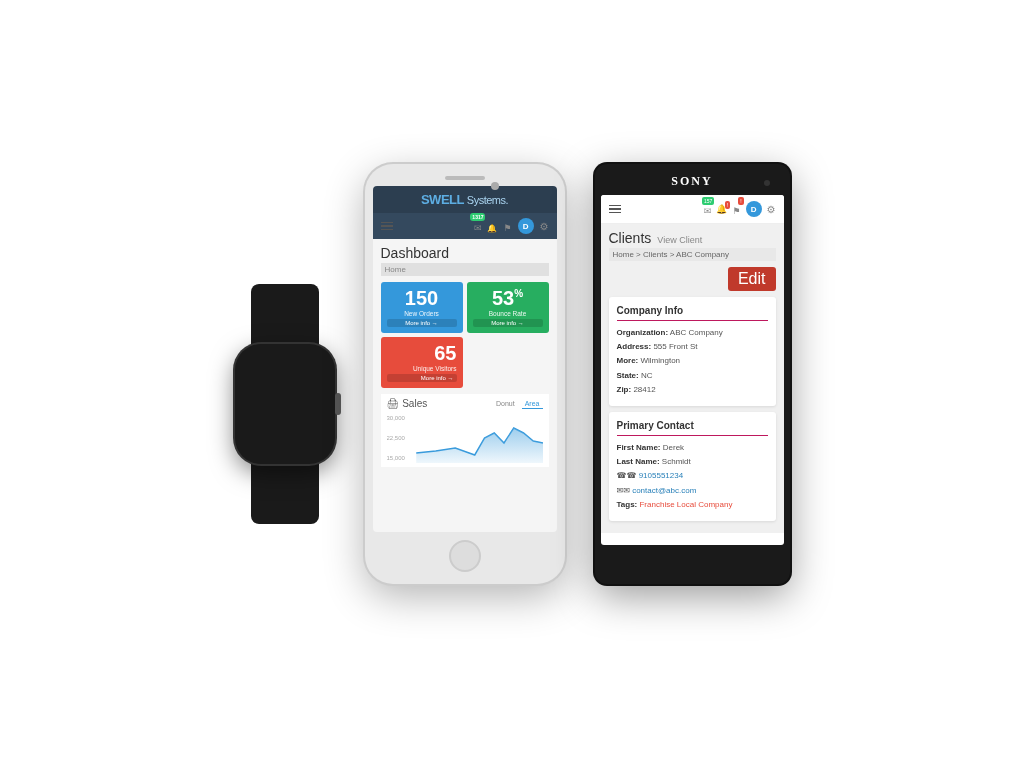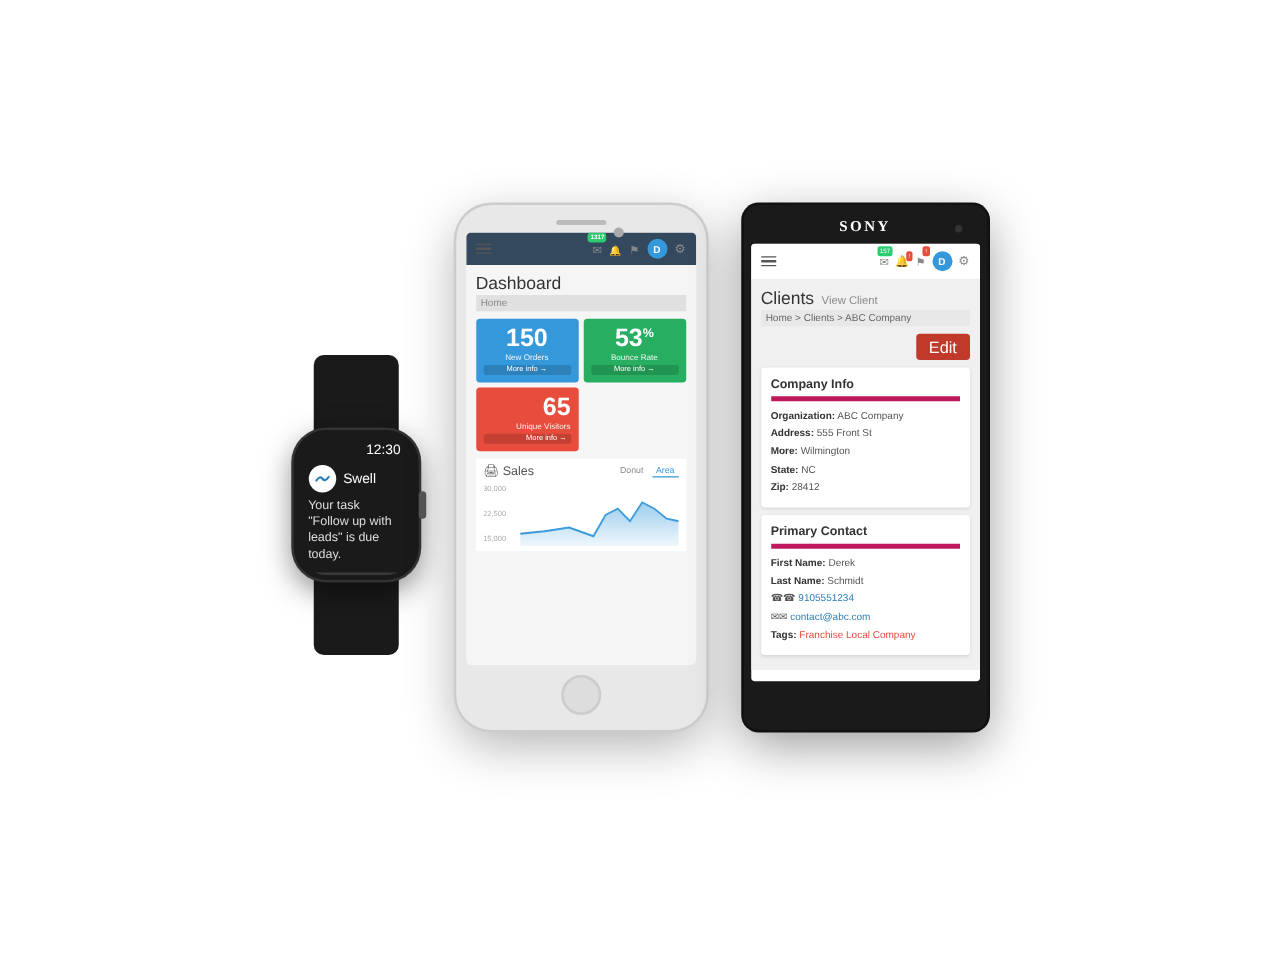--- a/index.html
+++ b/index.html
@@ -484,40 +484,40 @@
       margin-bottom: 6px;
     }
 
     .sony-edit-btn {
       float: right;
       background: #c0392b;
       color: white;
       border: none;
       padding: 3px 10px;
       border-radius: 3px;
-      font-size: 13px;
+      font-size: 16px;
       cursor: pointer;
       margin-bottom: 6px;
     }
 
     .sony-card {
       background: white;
       border-radius: 3px;
       padding: 8px;
       margin-bottom: 6px;
       box-shadow: 0 1px 3px rgba(0,0,0,0.1);
     }
 
     .sony-card-title {
       font-size: 10px;
       font-weight: 600;
       color: #333;
       margin-bottom: 6px;
       padding-bottom: 4px;
-      border-bottom: 4px solid #be185d;
+      border-bottom: 1px solid #be185d;
     }
 
     .sony-field {
       font-size: 8px;
       color: #555;
       margin-bottom: 3px;
       line-height: 1.4;
     }
 
     .sony-field strong {
@@ -574,45 +574,36 @@
   </style>
 </head>
 <body>
 
 <div class="scene">
 
   <div class="watch-container">
     <div class="watch-band-top"></div>
     <div class="watch-body">
       <div class="watch-crown"></div>
-      <div class="watch-screen">
-        <div class="watch-time">12:30</div>
-        <div class="watch-notification">
-          <div class="watch-app-row">
-            <div class="watch-app-icon">
-              <svg viewBox="0 0 20 20" fill="none">
-                <path d="M3 12 Q7 6 10 10 Q13 14 17 8" stroke="#2980b9" stroke-width="2.5" stroke-linecap="round" fill="none"></path>
-              </svg>
-            </div>
-            <span class="watch-app-name">Swell</span>
-          </div>
-          <div class="watch-message">Your task "Follow up with leads" is due today.</div>
-          <button class="watch-dismiss">Dismiss</button>
-        </div>
-      </div>
     </div>
     <div class="watch-band-bottom"></div>
   </div>
 
   <div class="iphone-container">
     <div class="iphone-body">
       <div class="iphone-speaker"></div>
       <div class="iphone-camera"></div>
       <div class="iphone-screen">
 
+        <div class="iphone-header">
+          <div class="iphone-logo">
+            <span>SWELL</span>
+            <span style="color:#aad4f0;font-weight:300;font-size:11px;">Systems.</span>
+          </div>
+        </div>
 
         <div class="iphone-nav">
           <div class="hamburger">
             <span></span>
               <span></span>
               <span></span>
           </div>
           <div class="iphone-nav-icons">
             <div class="nav-badge">
               <span class="envelope-icon"></span>

